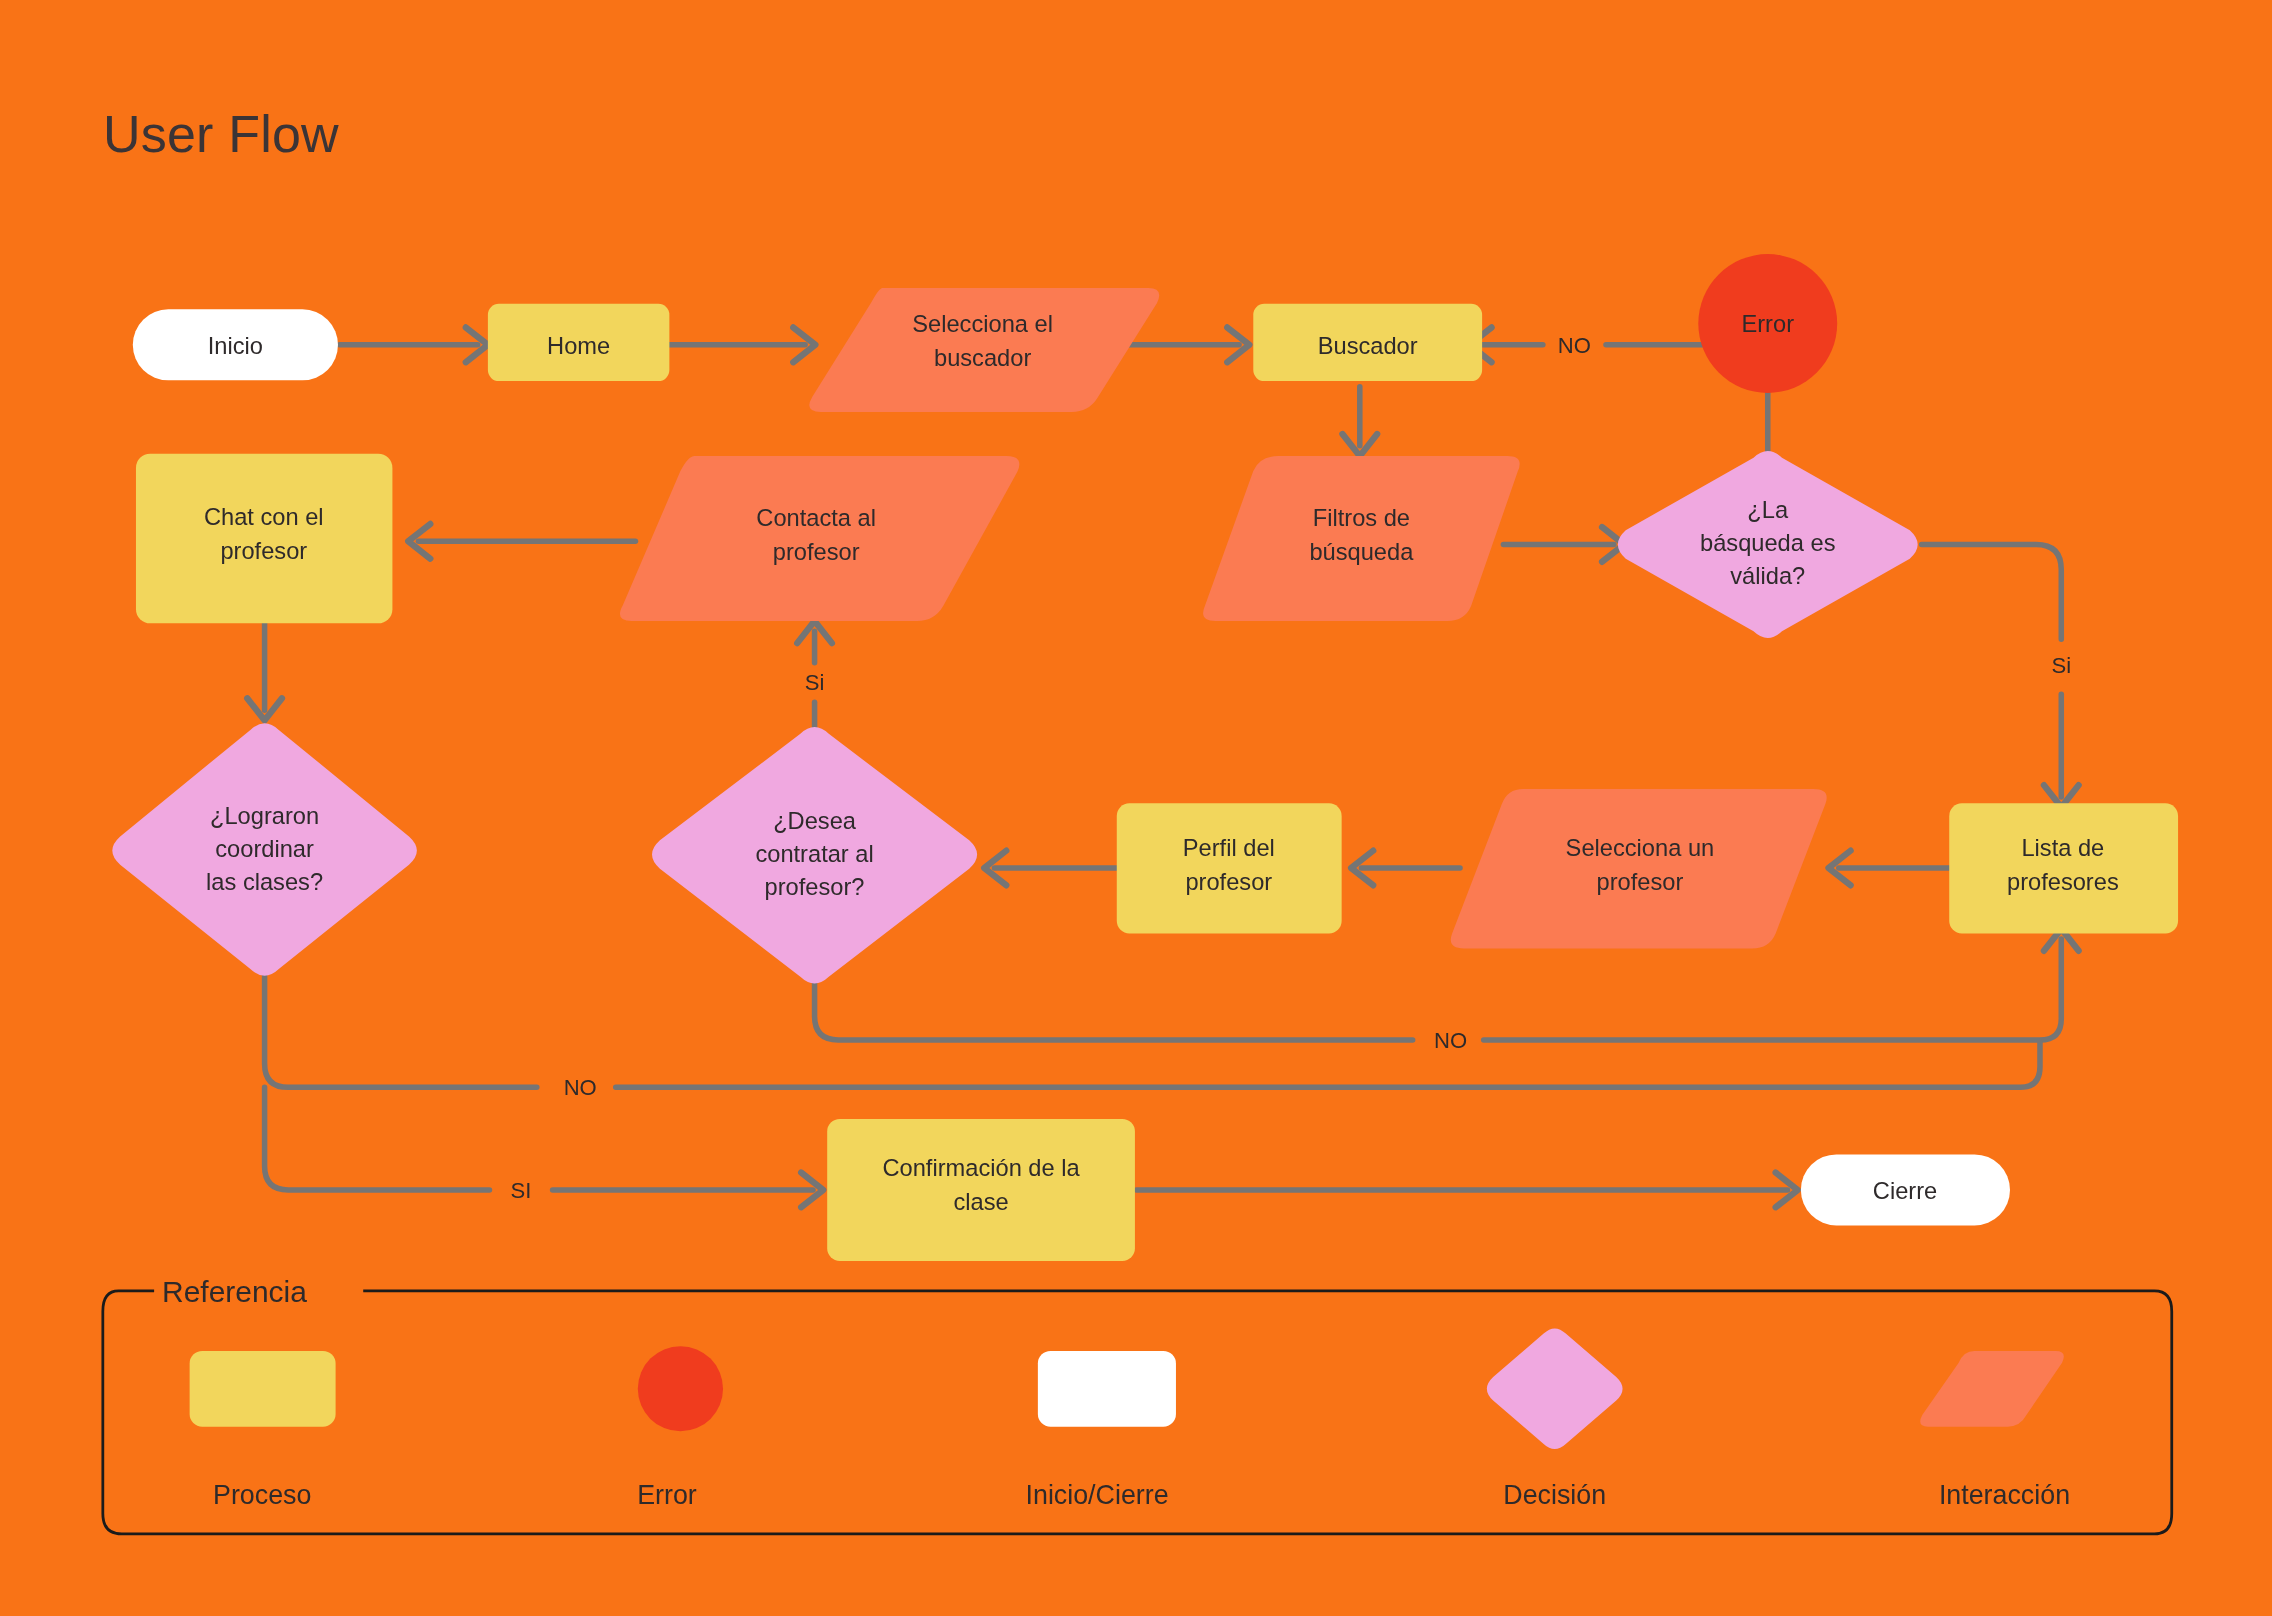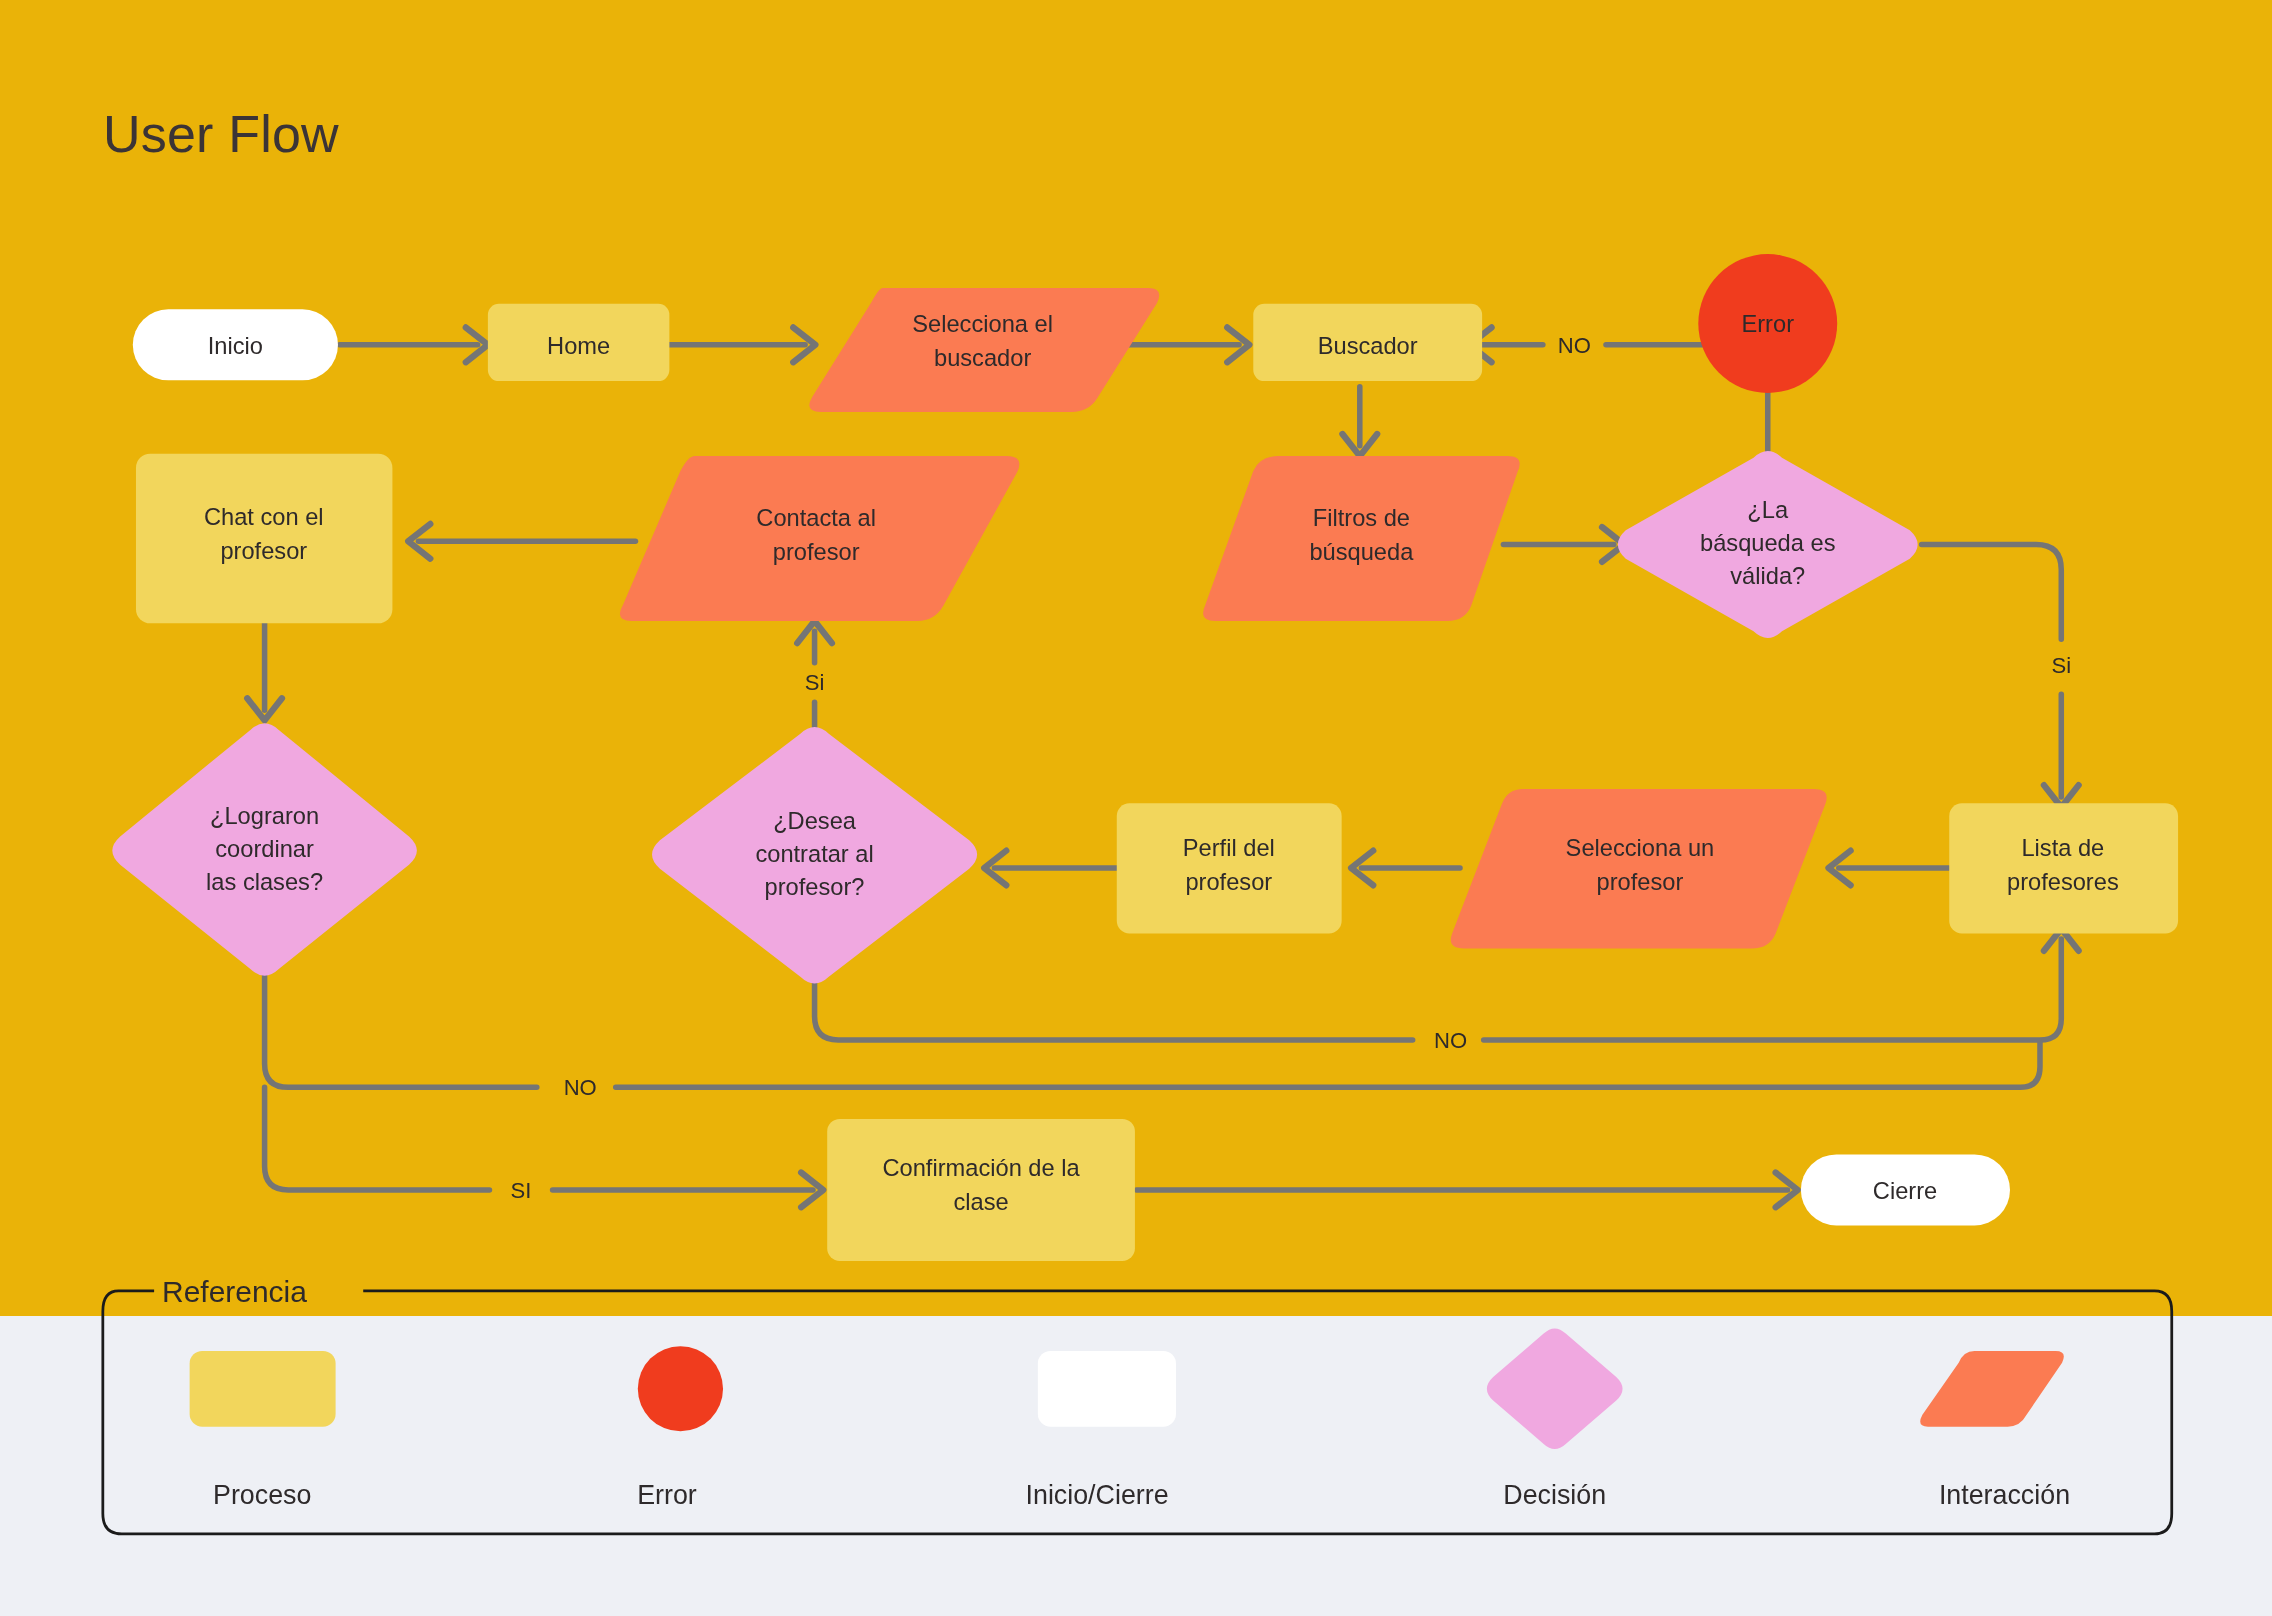--- a/index.html
+++ b/index.html
@@ -9,22 +9,22 @@
   }
   body {
     width: 2273px;
     height: 1616px;
     font-family: "Liberation Sans", sans-serif;
     overflow: hidden;
   }
   #stage {
     position: relative;
     width: 2273px;
-    height: 1316px;
-    background: #eab308;
+    height: 1616px;
+    background: #f97316;
   }
   #page-title {
     position: absolute;
     left: 103px;
     top: 104px;
     font-size: 52px;
     font-weight: 400;
     color: #3b3436;
     letter-spacing: 0.2px;
     white-space: nowrap;

